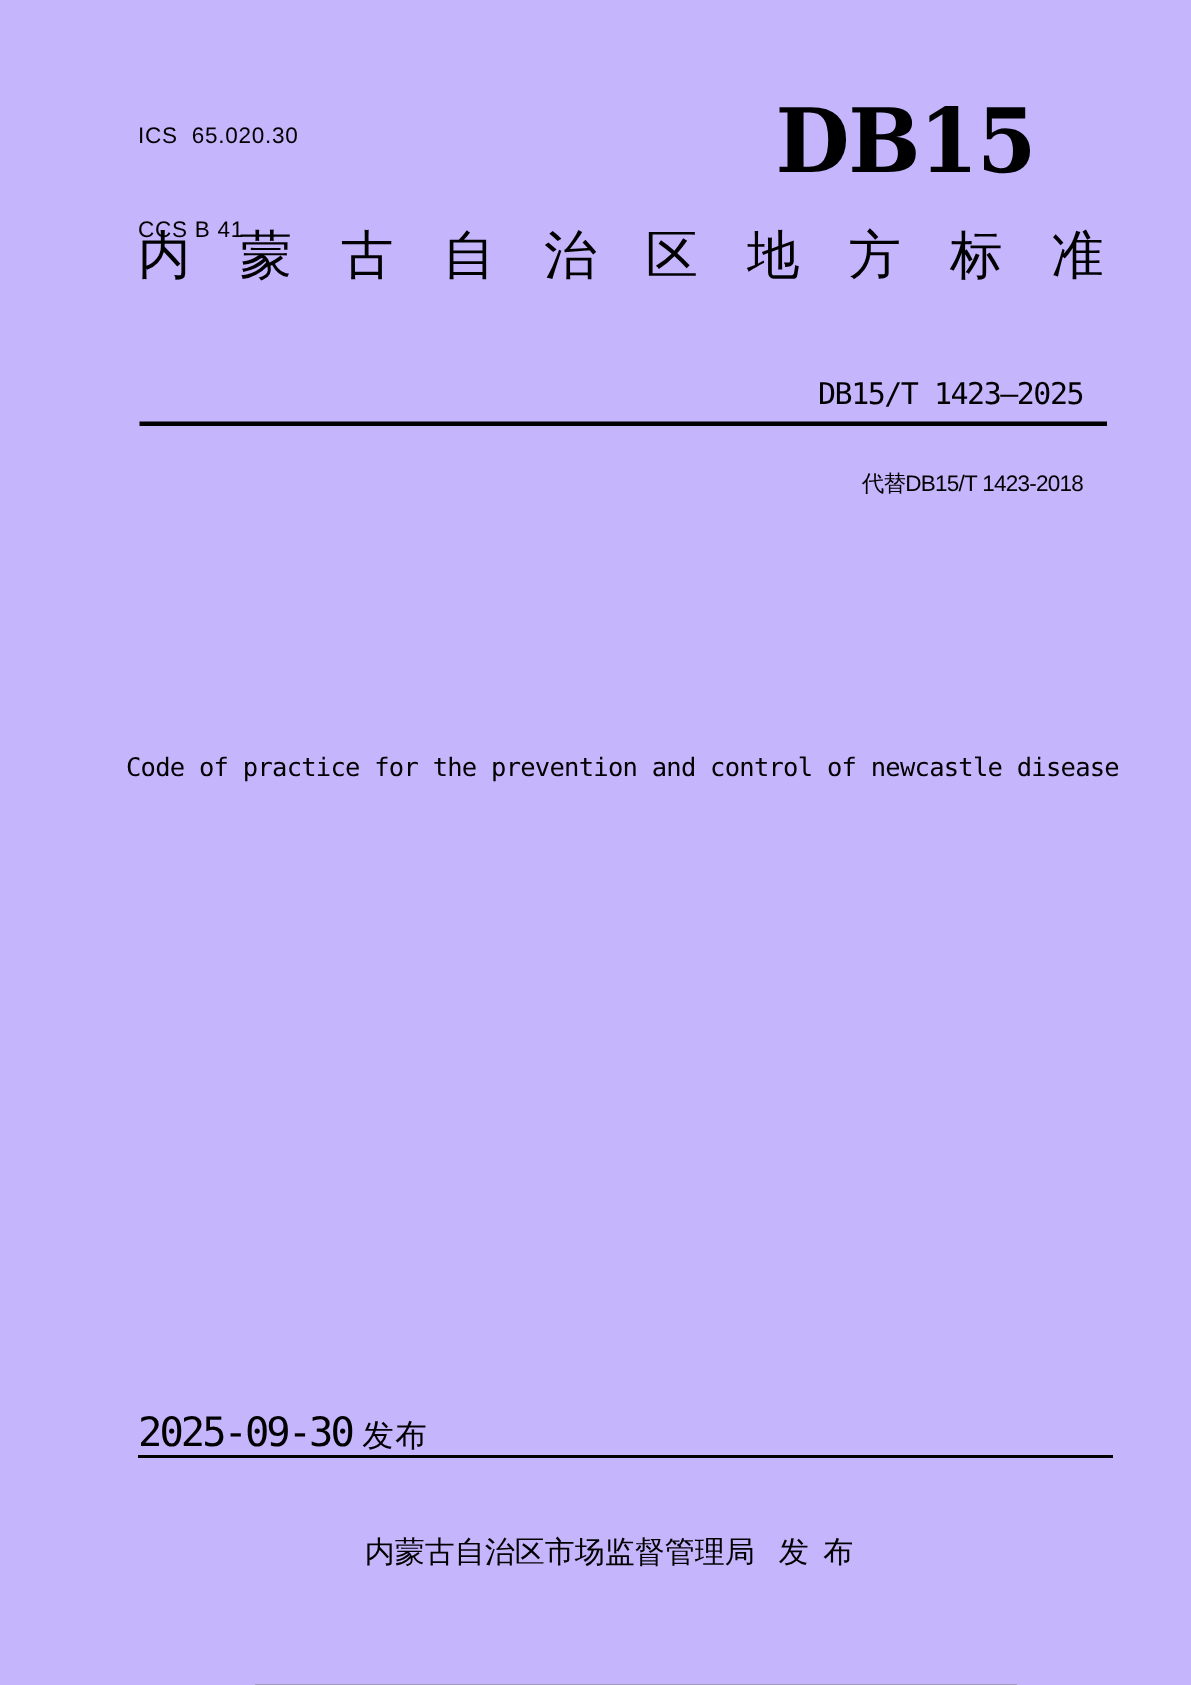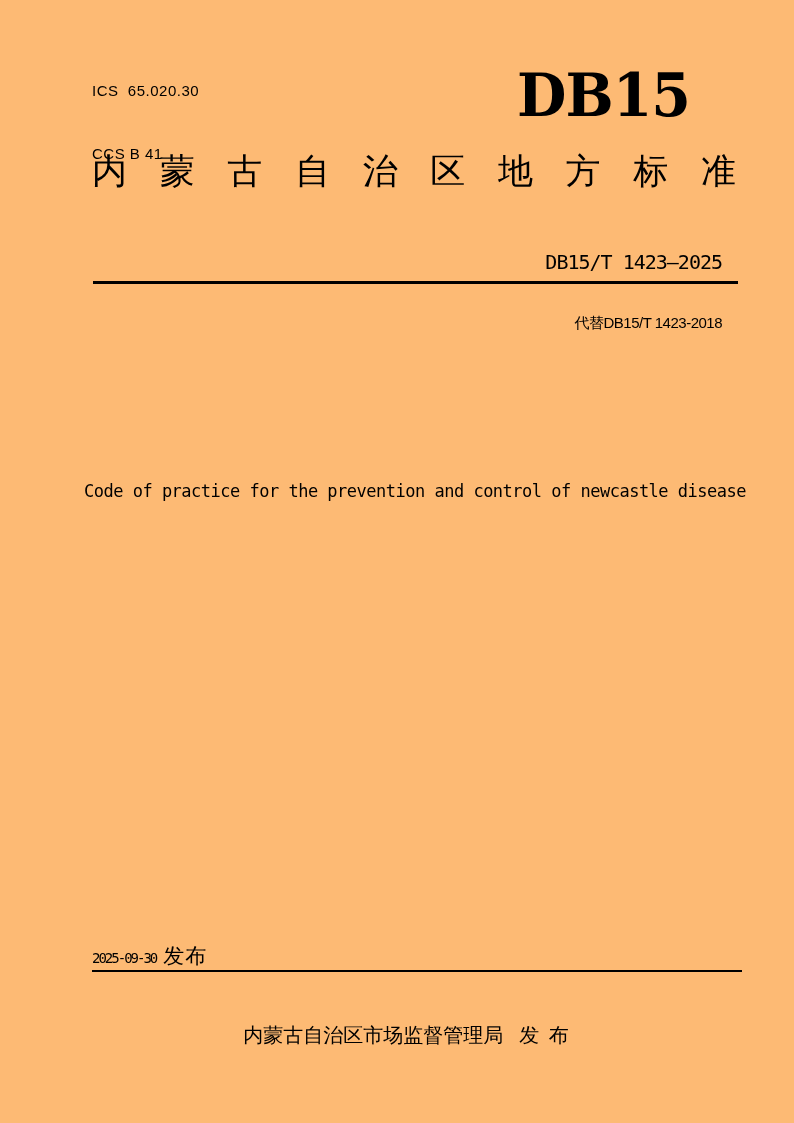--- a/index.html
+++ b/index.html
@@ -2,21 +2,21 @@
 <html><head>
 <meta charset="utf-8">
 <style>
   * { margin: 0; padding: 0; box-sizing: border-box; }
   html, body { background: #888; }
   .page {
     position: relative;
     width: 794px;
     height: 1123px;
     margin: 0 auto;
-    background: #fdba74;
+    background: #c4b5fd;
     color: #000000;
     font-family: "Liberation Sans", sans-serif;
     overflow: hidden;
   }
 
   
   .ics-block {
     position: absolute;
     left: 92px;
     top: 38px;
@@ -93,21 +93,21 @@
     text-align: center;
     font-size: 38px;
     line-height: 46px;
     font-weight: bold;
     letter-spacing: 1px;
   }
   .doc-title-en {
     position: absolute;
     left: 36px;
     right: 0;
-    top: 480px;
+    top: 501px;
     text-align: center;
     font-family: "DejaVu Sans Mono", monospace;
     font-size: 17px;
     line-height: 22px;
     letter-spacing: -0.5px;
   }
 
   
   .dates-row {
     position: absolute;
@@ -116,21 +116,21 @@
     top: 943px;
     display: flex;
     justify-content: space-between;
     font-size: 21px;
     line-height: 26px;
   }
   .date-item { display: flex; align-items: baseline; }
   .date-value {
     font-family: "DejaVu Sans Mono", monospace;
     letter-spacing: -2px;
-    font-size: 14px;
+    font-size: 27px;
   }
   .date-label { margin-left: 7px; letter-spacing: 1px; }
 
   .rule-bottom {
     position: absolute;
     left: 92px;
     width: 650px;
     top: 970px;
     height: 2px;
     background: #000;

